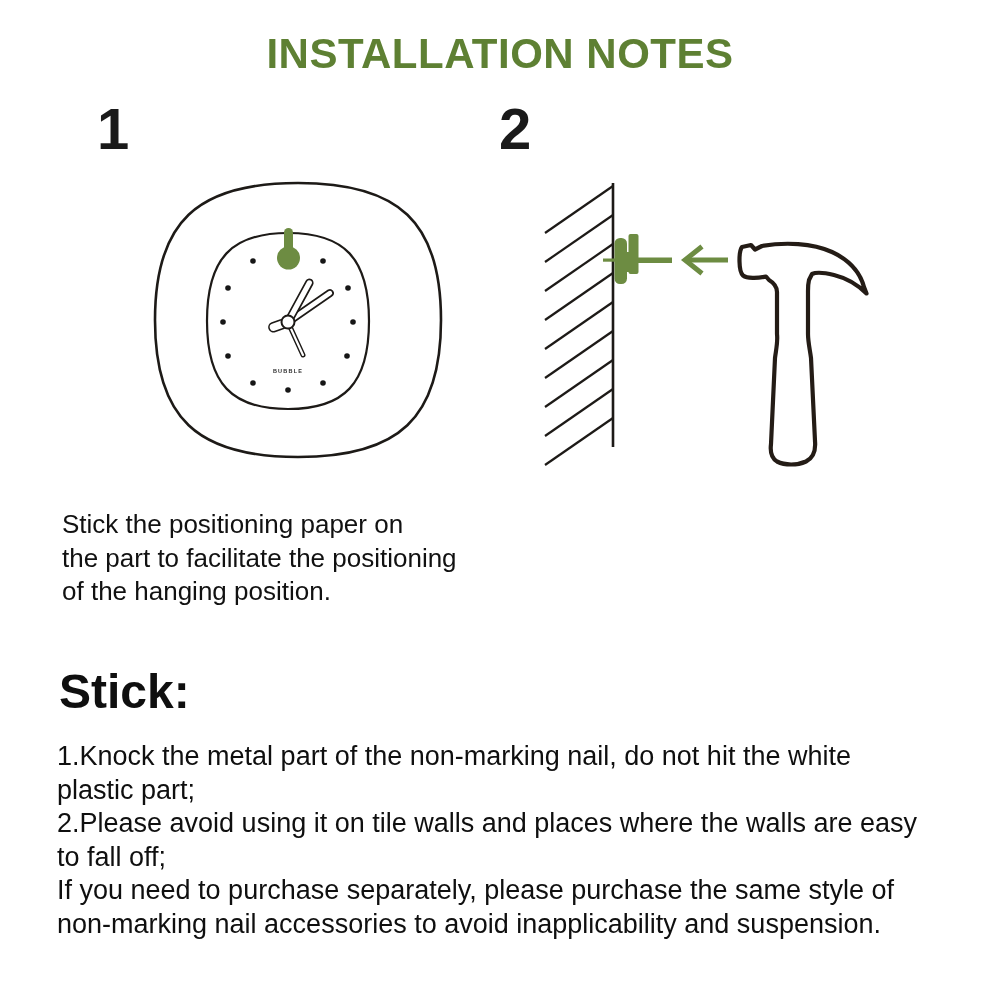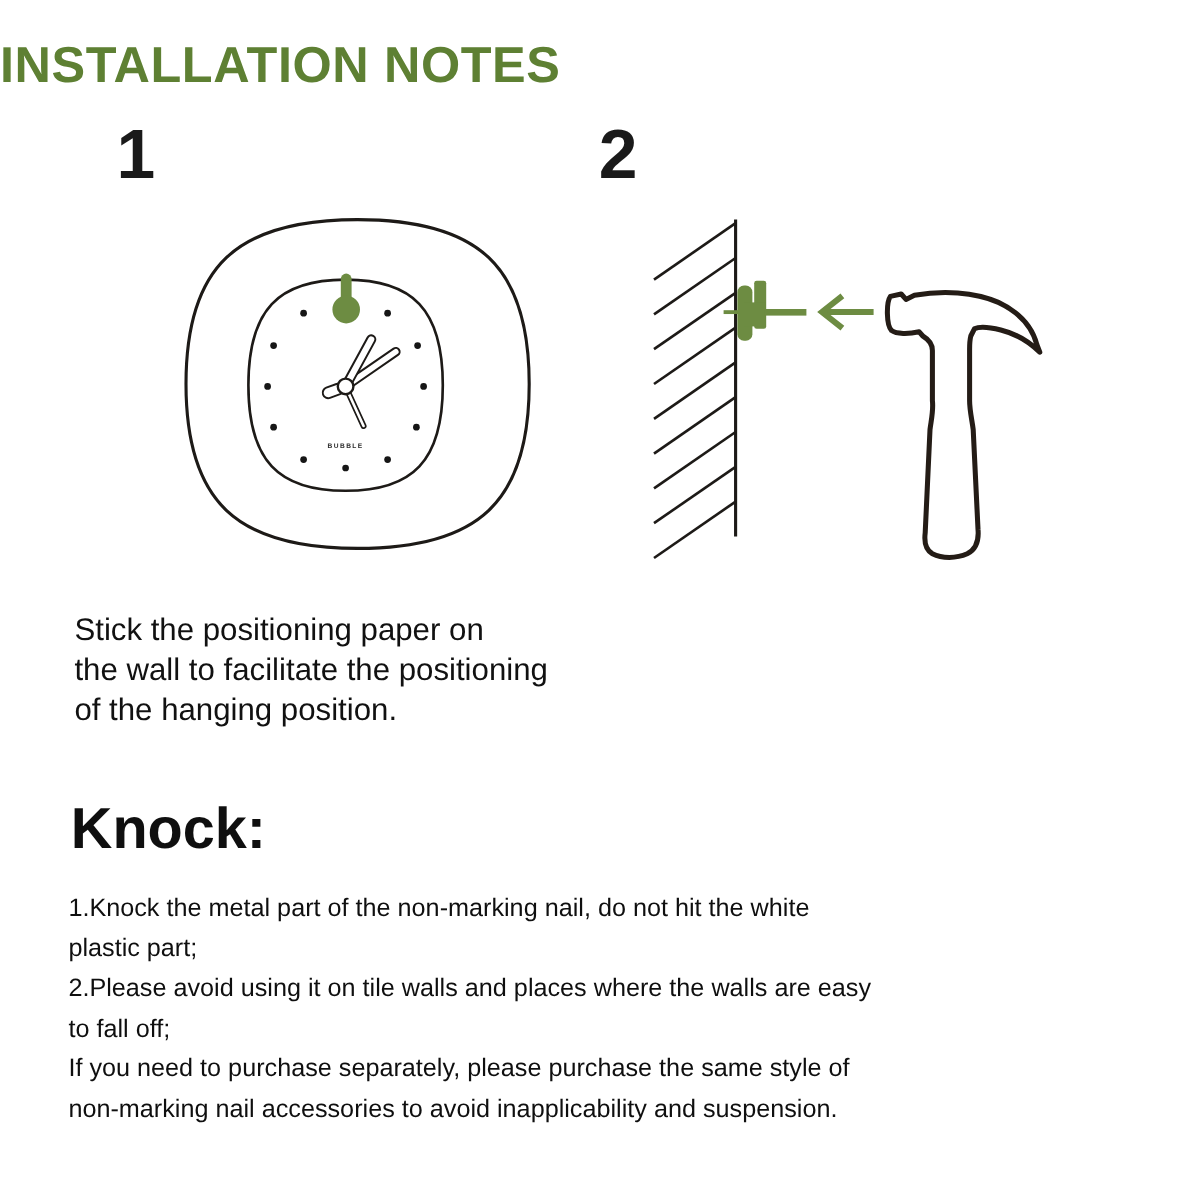--- a/index.html
+++ b/index.html
@@ -6,21 +6,21 @@
   .page{
     position:relative;
     width:1000px;height:1000px;
     background:#ffffff;
     font-family:"Liberation Sans", sans-serif;
     color:#141414;
     overflow:hidden;
   }
   .title{
     position:absolute;left:0;top:30px;width:1000px;
-    text-align:left;
+    text-align:center;
     font-size:42px;font-weight:700;letter-spacing:0.5px;
     color:#5e8033;
     margin:0;
   }
   .step-number{
     position:absolute;
     font-size:58px;font-weight:700;color:#1a1a1a;
     line-height:1;
   }
   .step-number.n1{left:97px;top:100px;}
@@ -36,21 +36,21 @@
   }
   .caption.c1{left:62px;}
   .caption.c2{left:538px;}
   .note-heading{
     position:absolute;left:59px;top:666px;
     font-size:48px;font-weight:700;color:#0f0f0f;
     margin:0;line-height:1.1;
   }
   .note-body{
     position:absolute;left:57px;top:740px;width:900px;
-    font-size:21px;line-height:33.5px;
+    font-size:27px;line-height:33.5px;
     white-space:pre-line;
     color:#0f0f0f;
   }
 </style>
 </head>
 <body>
 
 <div class="page">
 
   <h1 class="title">INSTALLATION NOTES</h1>
@@ -148,24 +148,24 @@
              L775 358
              C776 350 778 342 777 334
              L777 292
              C777 287 774 283 769 280
              L766 276.5
              C757 278.5 747 278.5 743 275.5
              C738.5 271 738.5 252 742 247 Z" fill="#ffffff" stroke="#241c16" stroke-width="4.2" stroke-linejoin="round" stroke-linecap="round"></path>
   </svg>
 
   <div class="caption c1">Stick the positioning paper on
-the wall to facilitate the positioning
+the part to facilitate the positioning
 of the hanging position.</div>
 
-  <h2 class="note-heading">Knock:</h2>
+  <h2 class="note-heading">Stick:</h2>
   <div class="note-body">1.Knock the metal part of the non-marking nail, do not hit the white
 plastic part;
 2.Please avoid using it on tile walls and places where the walls are easy
 to fall off;
 If you need to purchase separately, please purchase the same style of
 non-marking nail accessories to avoid inapplicability and suspension.</div>
 
 </div>
 
 </body></html>

